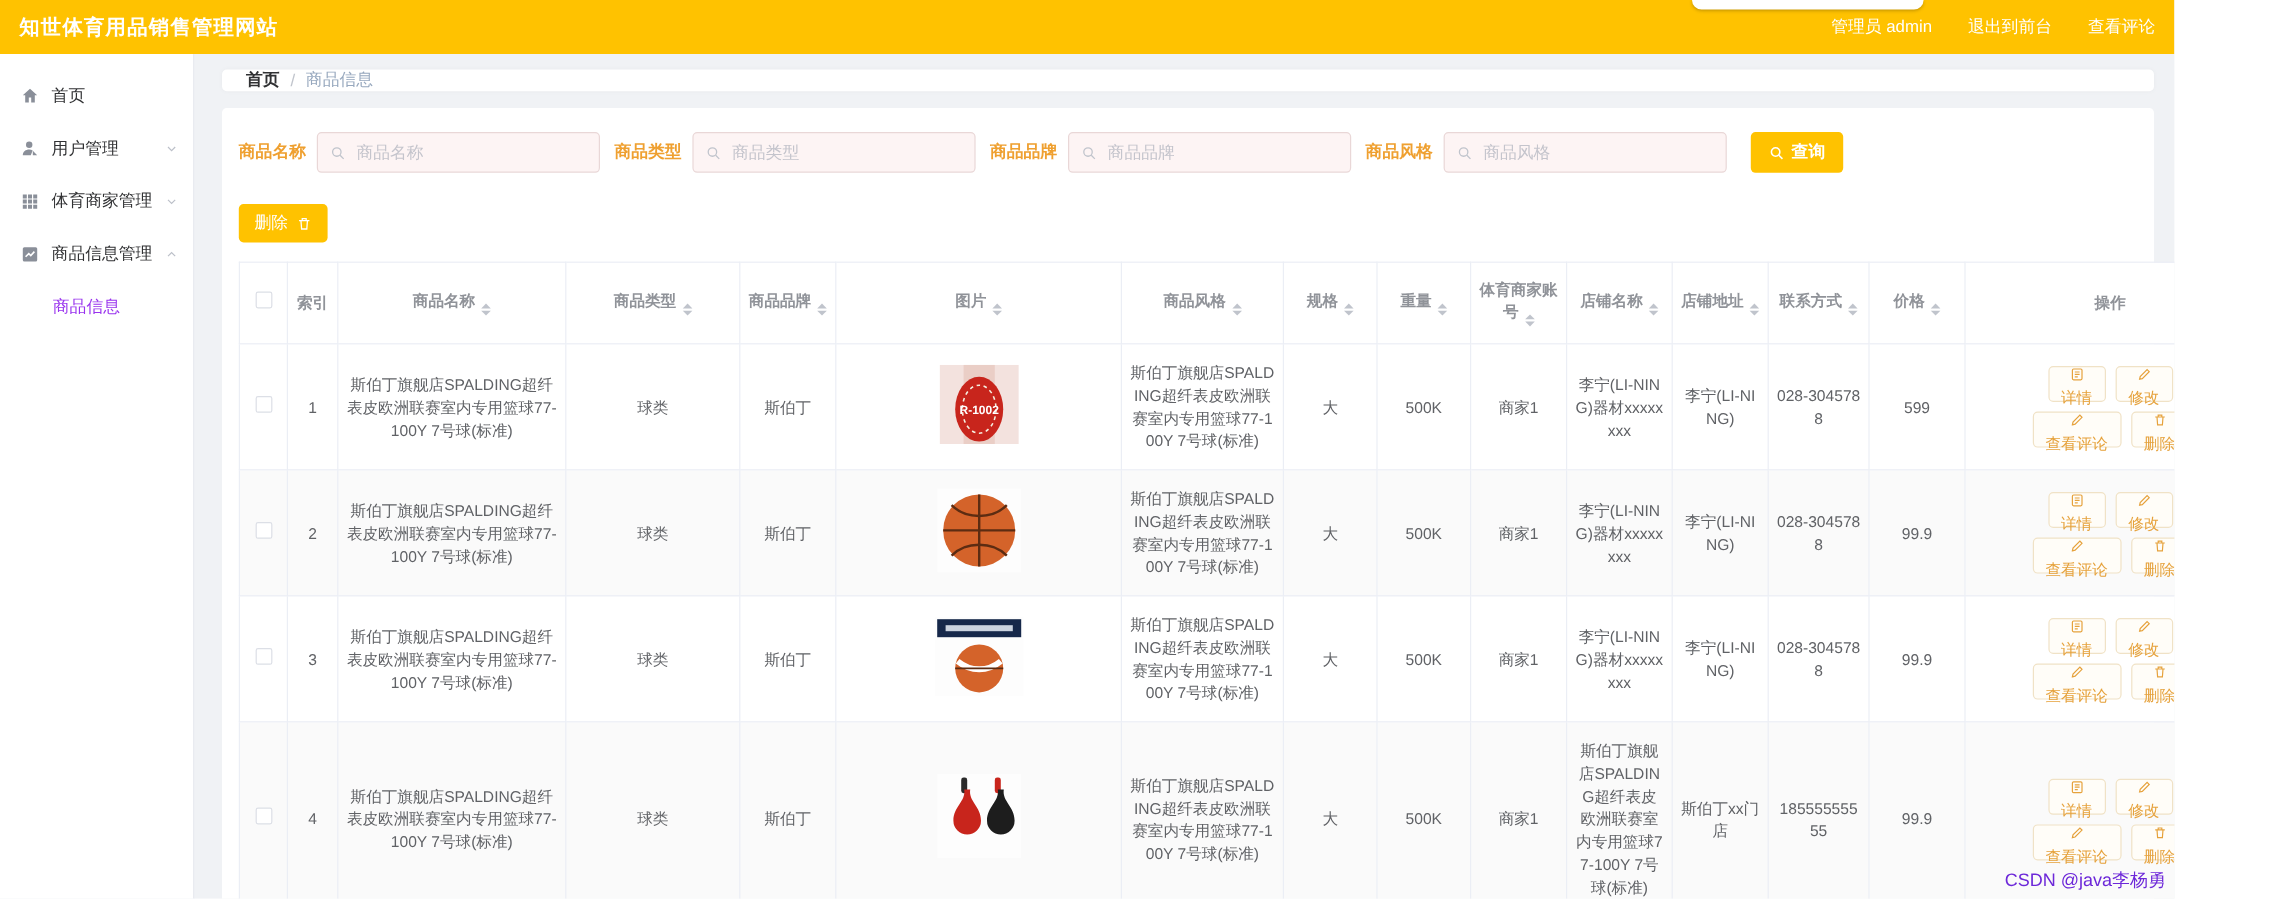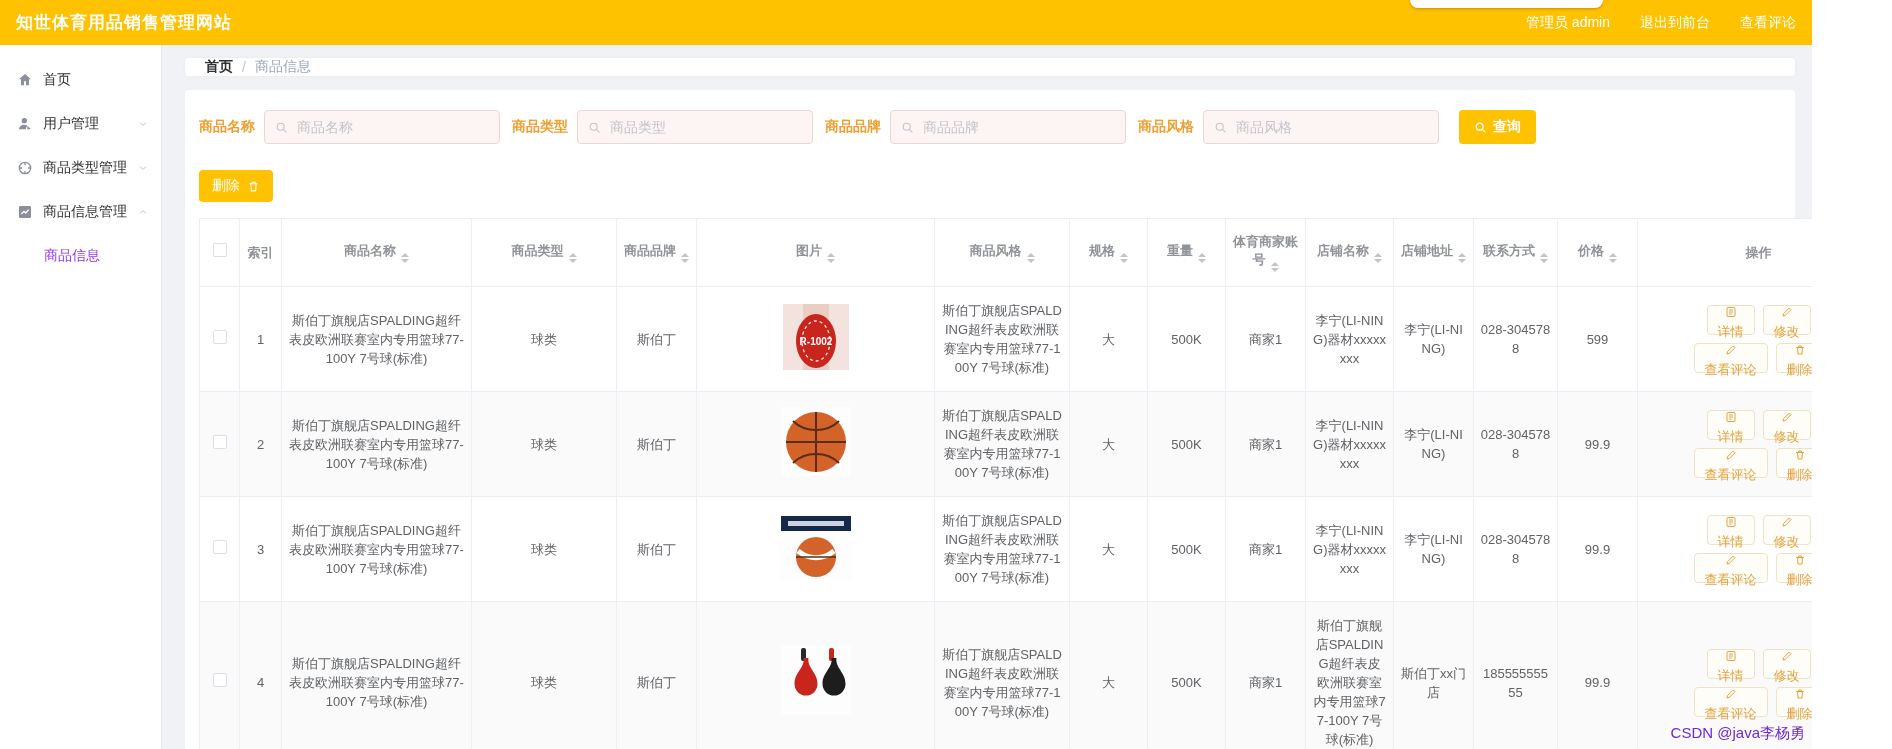--- a/index.html
+++ b/index.html
@@ -98,26 +98,25 @@
           </span>
         <span class="mi-label">用户管理</span>
         <span class="chev">
             <svg width="12" height="12" viewBox="0 0 24 24" fill="none" stroke="currentColor" stroke-width="2">
               <path d="M6 9l6 6 6-6"></path>
             </svg>
           </span>
       </div>
       <div class="menu-item">
         <span class="micon">
-            <svg viewBox="0 0 24 24" width="16" height="16" fill="none" stroke="currentColor" stroke-width="2">
-              <circle cx="12" cy="12" r="8.5"></circle>
-              <path d="M12 3.5v4M12 16.5v4M3.5 12h4M16.5 12h4"></path>
-            </svg>
-          </span>
-        <span class="mi-label">商品类型管理</span>
+            <svg viewBox="0 0 24 24" width="16" height="16" fill="currentColor">
+              <path d="M3 3h5v5H3zM9.5 3h5v5h-5zM16 3h5v5h-5zM3 9.5h5v5H3zM9.5 9.5h5v5h-5zM16 9.5h5v5h-5zM3 16h5v5H3zM9.5 16h5v5h-5zM16 16h5v5h-5z"></path>
+            </svg>
+          </span>
+        <span class="mi-label">体育商家管理</span>
         <span class="chev">
             <svg width="12" height="12" viewBox="0 0 24 24" fill="none" stroke="currentColor" stroke-width="2">
               <path d="M6 9l6 6 6-6"></path>
             </svg>
           </span>
       </div>
       <div class="menu-item">
         <span class="micon">
             <svg viewBox="0 0 24 24" width="16" height="16" fill="currentColor">
               <rect x="3" y="3" width="18" height="18" rx="2"></rect>

